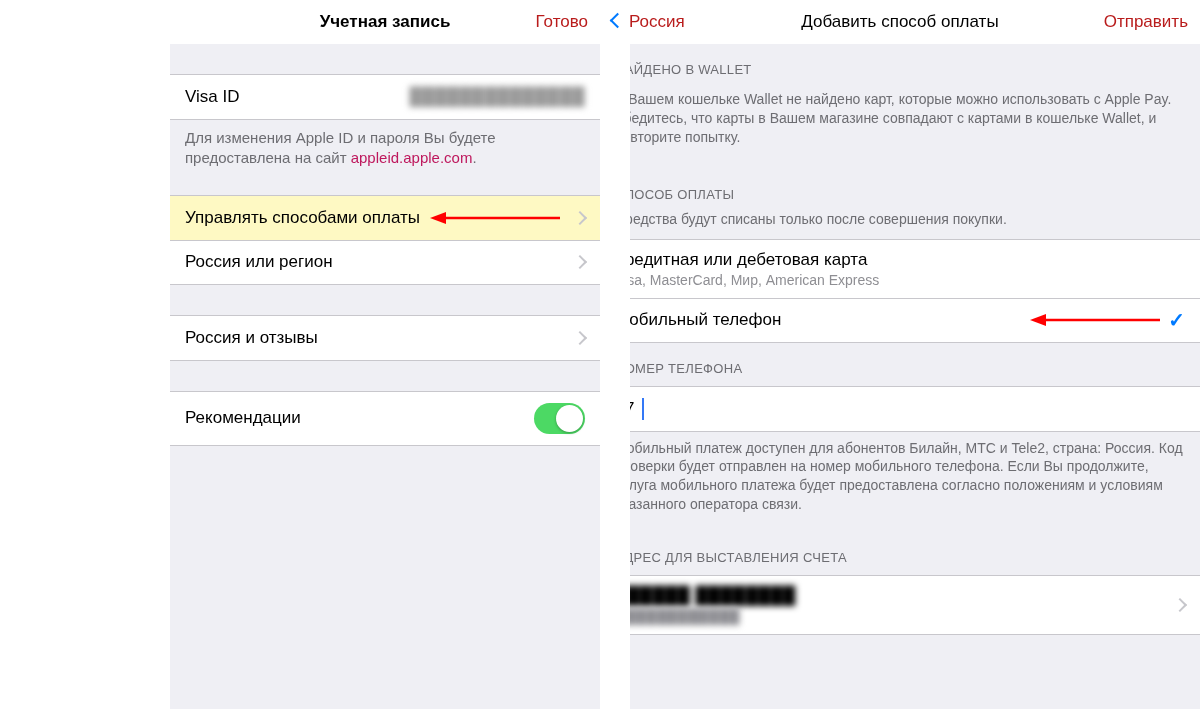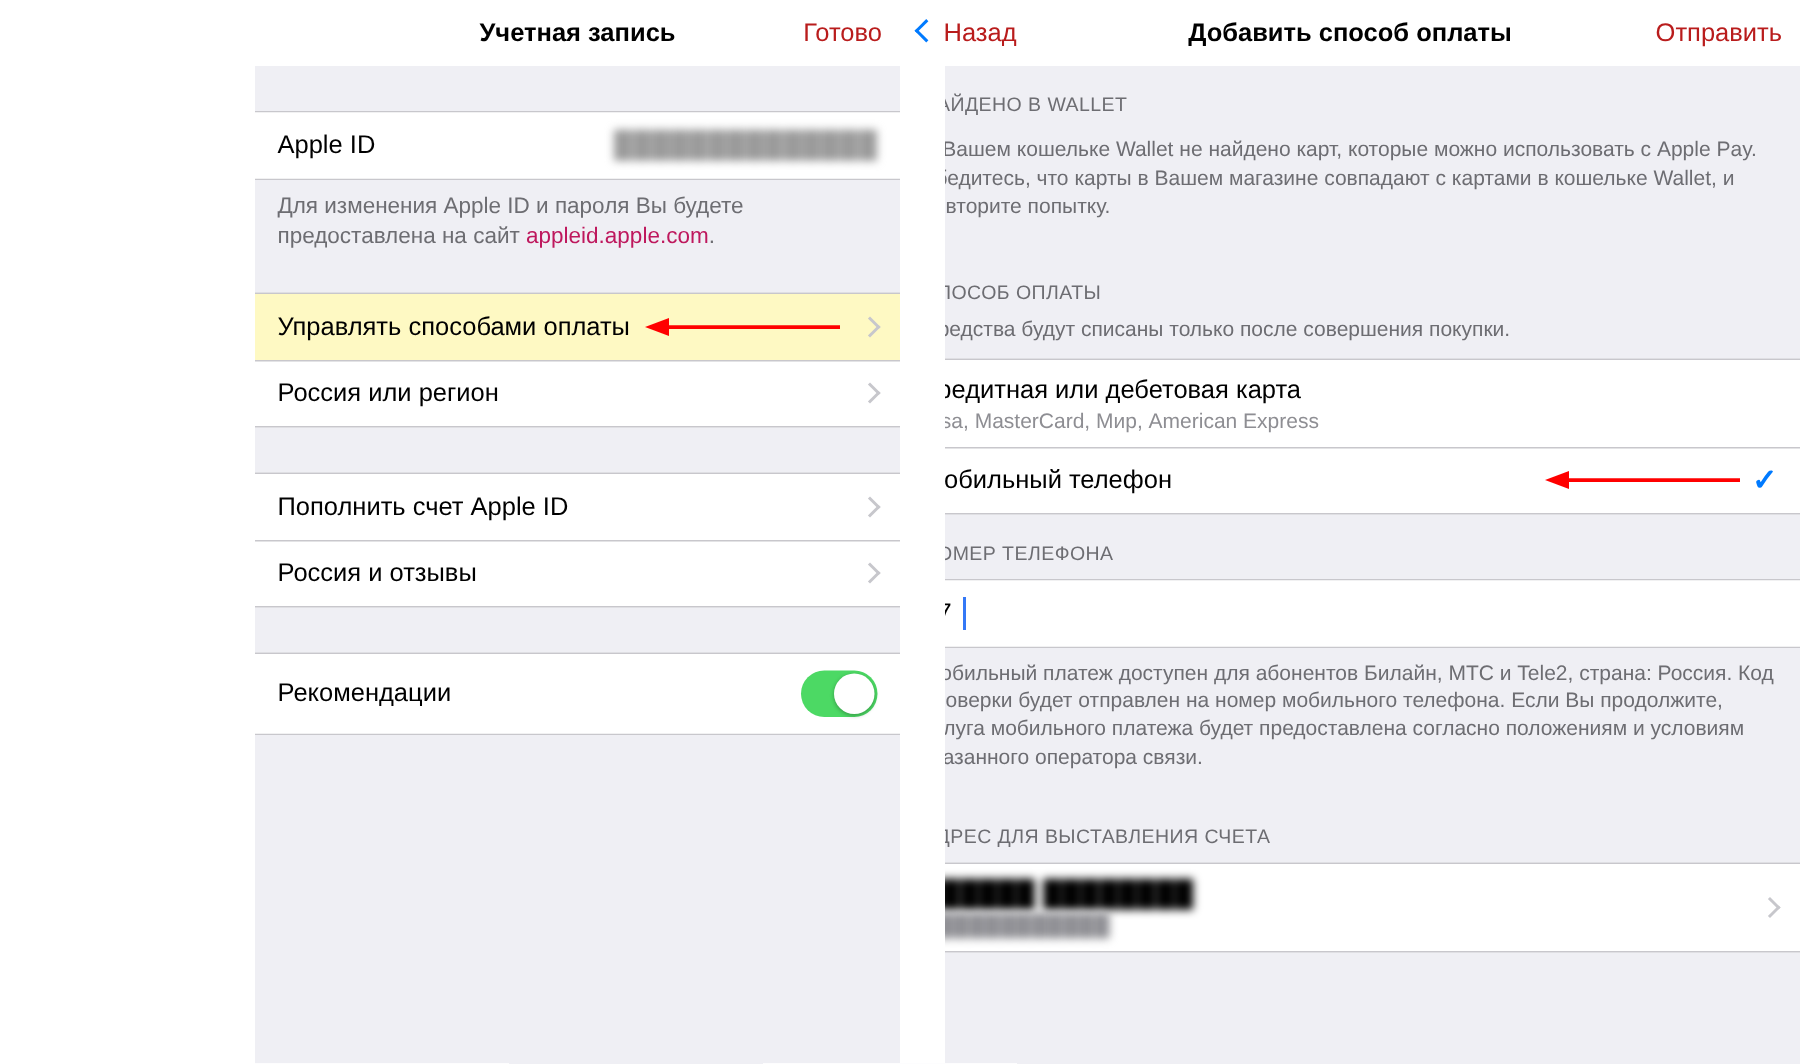--- a/index.html
+++ b/index.html
@@ -150,42 +150,42 @@
   }
   
   .phone.left-shot { padding-left: 170px; }
   .phone.left-shot .nav { padding-left:0; }
   .phone.right-shot { padding-left: 0; padding-right:0;}
   .sep {
     position:absolute; left:600px; top:0; bottom:0; width:30px; background:#fff;
   }
   .phone .scroll { position:absolute; top:44px; left:0; right:0; bottom:0; background:#efeff4; overflow:hidden;}
   .phone.left-shot .scroll { left:170px; }
-  .phone.right-shot .nav .title { font-weight:700; }
+  .phone.right-shot .nav .title { font-weight:400; }
   .cursor {
     display:inline-block; width:2px; height:22px; background:#3478f6; vertical-align:middle; margin-left:2px;
   }
 </style>
 </head>
 <body>
 
 <div class="stage">
 
   <div class="phone left-shot">
     <div class="nav">
       <span class="title">Учетная запись</span>
       <span class="left"></span>
       <span class="right">Готово</span>
     </div>
 
     <div class="scroll">
 
       <div class="group" style="margin-top:30px;">
         <div class="cell">
-          <span>Apple ID</span>
+          <span>Visa ID</span>
           <span class="detail">
             <span class="blurred">██████████████</span>
           </span>
         </div>
       </div>
       <div class="footer">
         <span>Для изменения Apple ID и пароля Вы будете предоставлена на сайт </span><span class="link">appleid.apple.com</span><span>.</span>
       </div>
 
       <div class="group" style="margin-top:26px;">
@@ -200,44 +200,40 @@
           </span>
         </div>
         <div class="cell">
           <span>Россия или регион</span>
           <span class="detail disclosure"></span>
         </div>
       </div>
 
       <div class="group" style="margin-top:30px;">
         <div class="cell">
-          <span>Пополнить счет Apple ID</span>
-          <span class="detail disclosure"></span>
-        </div>
-        <div class="cell">
           <span>Россия и отзывы</span>
           <span class="detail disclosure"></span>
         </div>
       </div>
 
       <div class="group" style="margin-top:30px;">
         <div class="cell">
           <span>Рекомендации</span>
           <span class="switch"></span>
         </div>
       </div>
 
     </div>
   </div>
 
   <div class="phone right-shot">
     <div class="nav">
       <span class="left">
         <span class="chev-left"></span>
-        <span>Назад</span>
+        <span>Россия</span>
       </span>
       <span class="title">Добавить способ оплаты</span>
       <span class="right">Отправить</span>
     </div>
 
     <div class="scroll">
 
       <div class="header">НАЙДЕНО В WALLET</div>
       <div class="body-text">В Вашем кошельке Wallet не найдено карт, которые можно использовать с Apple Pay. Убедитесь, что карты в Вашем магазине совпадают с картами в кошельке Wallet, и повторите попытку.</div>
 

